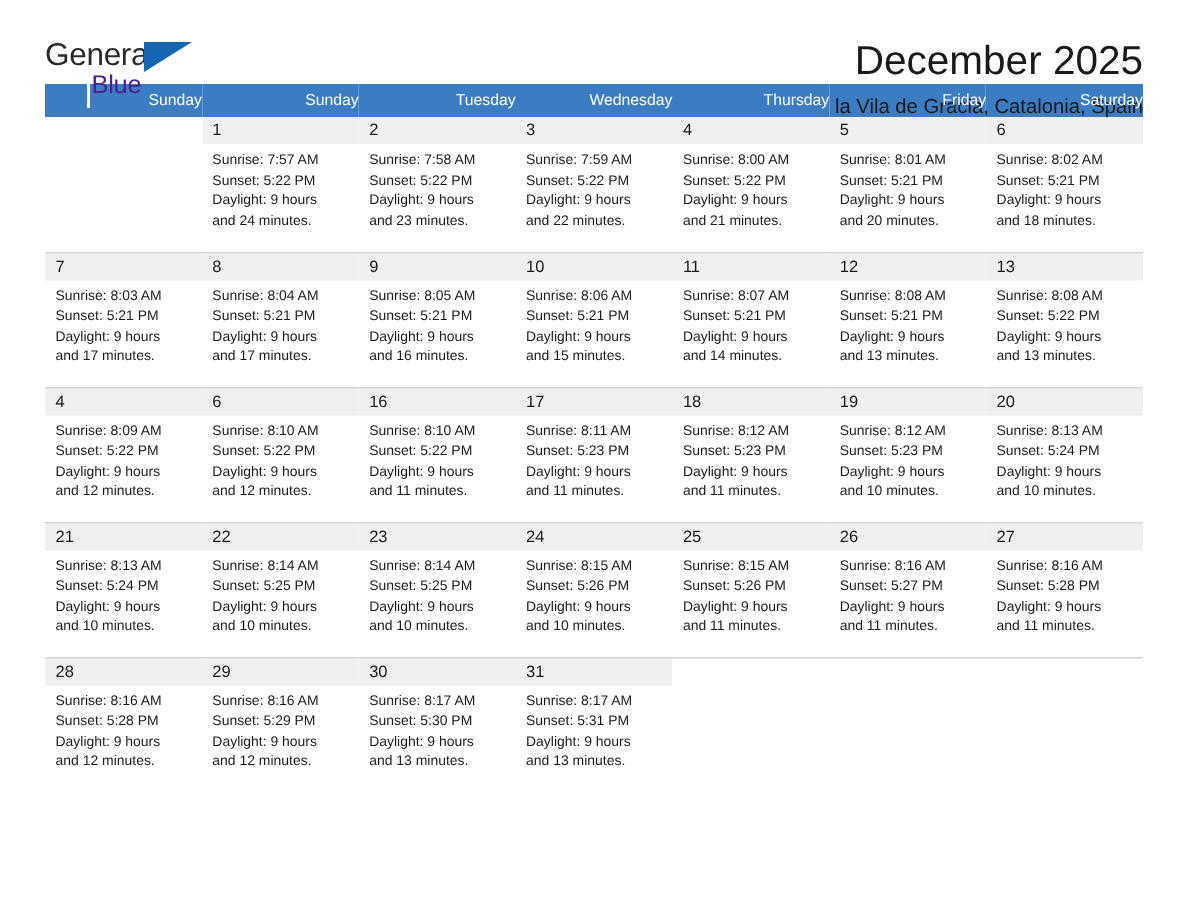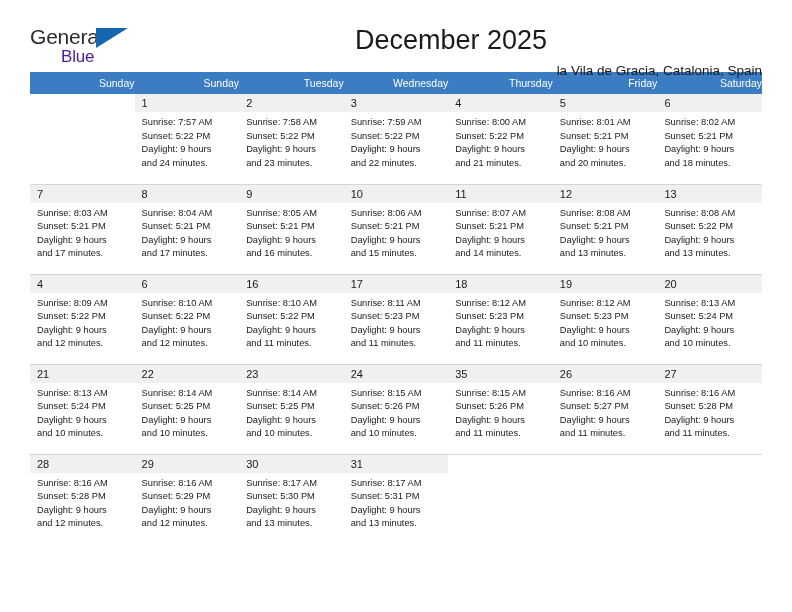--- a/index.html
+++ b/index.html
@@ -22,21 +22,21 @@
     box-sizing: border-box;
     padding: 0 30px;
   }
 
   
   .header {
     display: flex;
     align-items: flex-start;
     justify-content: space-between;
     padding-top: 26px;
-    height: 72px;
+    height: 56px;
     box-sizing: border-box;
   }
 
   .logo {
     position: relative;
     width: 110px;
     height: 52px;
     flex: 0 0 auto;
   }
   .logo-general {
@@ -78,21 +78,20 @@
   .title-block {
     text-align: right;
     flex: 1 1 auto;
   }
   .cal-title {
     font-size: 27px;
     color: #1a1a1a;
     line-height: 1.05;
     font-weight: normal;
     margin: 0;
-    text-align: center;
   }
   .cal-subtitle {
     font-size: 13.5px;
     color: #1a1a1a;
     margin-top: 9px;
   }
 
   
   .calendar {
     width: 732px;
@@ -396,21 +395,21 @@
           <td>
             <div class="daynum">24</div>
             <div class="cell-info">
               <div>Sunrise: 8:15 AM</div>
               <div>Sunset: 5:26 PM</div>
               <div>Daylight: 9 hours</div>
               <div>and 10 minutes.</div>
             </div>
           </td>
           <td>
-            <div class="daynum">35</div>
+            <div class="daynum">25</div>
             <div class="cell-info">
               <div>Sunrise: 8:15 AM</div>
               <div>Sunset: 5:26 PM</div>
               <div>Daylight: 9 hours</div>
               <div>and 11 minutes.</div>
             </div>
           </td>
           <td>
             <div class="daynum">26</div>
             <div class="cell-info">

